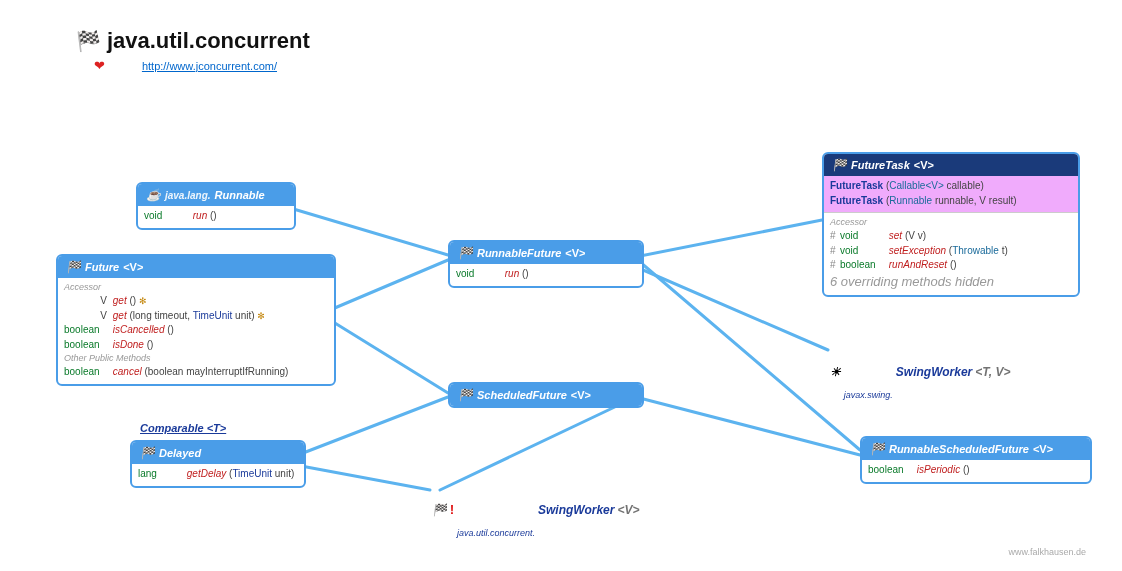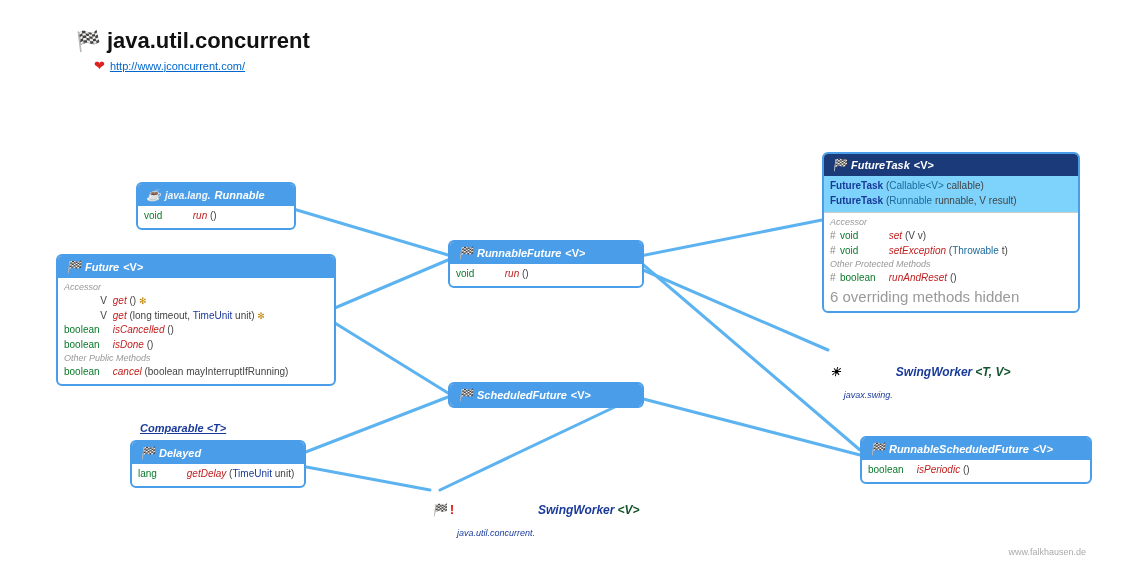--- a/index.html
+++ b/index.html
@@ -25,21 +25,21 @@
   .link-row {
     position: absolute;
     top: 58px;
     left: 94px;
     display: flex;
     align-items: center;
     gap: 5px;
     font-size: 11px;
   }
   .heart { color: #d22; font-size: 13px; }
-  .site-link { color: #0066cc; text-decoration: underline; }
+  .site-link { color: #0066cc; text-decoration: underline; margin-left: 32px; }
   .footer {
     position: absolute;
     bottom: 14px;
     right: 36px;
     font-size: 9px;
     color: #aaa;
   }
 
   svg.connectors {
     position: absolute;
@@ -80,34 +80,34 @@
   .section-lbl { color: #999; font-style: italic; font-size: 9px; }
   .ret { color: #0a7a2a; display: inline-block; min-width: 46px; }
   .ret-v { color: #444; display: inline-block; min-width: 46px; text-align: right; padding-right: 3px;}
   .mname { color: #c02020; font-style: italic; }
   .mname-b { color: #1a3a9a; font-weight: bold; }
   .param { color: #444; }
   .param .t { color: #1a6a9a; }
   .param .tu { color: #1a3a9a; }
   .throws { color: #c08000; font-size: 9px; }
   .vis { color: #888; display: inline-block; width: 10px; }
-  .hidden-note { color: #999; font-size: 15px; }
+  .hidden-note { color: #999; font-style: italic; font-size: 13px; }
 
   .floating-label {
     position: absolute;
     font-style: italic;
     font-weight: bold;
     font-size: 12px;
     display: flex;
     align-items: center;
     gap: 3px;
   }
   .floating-label .pkg2 { color: #1a3a9a; font-size: 9px; font-weight: normal; margin-top: 46px; }
   .floating-label .cls { color: #1a3a9a; }
-  .floating-label .tp { color: #14532d; font-weight: bold; }
+  .floating-label .tp { color: #737373; font-weight: bold; }
   .comparable {
     position: absolute;
     color: #1a3a9a;
     font-style: italic;
     font-size: 11px;
     text-decoration: underline;
     font-weight: bold;
     text-align: center;
   }
   .bang { color: #d00; font-weight: bold; font-style: normal; }
@@ -197,29 +197,28 @@
     <span class="tparam">&lt;V&gt;</span>
   </div>
 </div>
 
 <div class="box class" style="left:822px; top:152px; width:258px;">
   <div class="hdr">
     <span class="flag-sm">🏁</span>
     <span class="name">FutureTask</span>
     <span class="tparam">&lt;V&gt;</span>
   </div>
-  <div class="body" style="background:#7dd3fc;">
+  <div class="body" style="background:#f0abfc;">
     <div><span class="mname-b">FutureTask</span> <span class="param"> (<span class="t">Callable&lt;V&gt;</span> callable)</span></div>
     <div><span class="mname-b">FutureTask</span> <span class="param"> (<span class="t">Runnable</span> runnable, V result)</span></div>
   </div>
   <div class="body" style="border-top:1px solid #ccc;">
     <div class="section-lbl">Accessor</div>
     <div><span class="vis">#</span><span class="ret">void</span> <span class="mname">set</span> <span class="param">(V v)</span></div>
     <div><span class="vis">#</span><span class="ret">void</span> <span class="mname">setException</span> <span class="param"> (<span class="t">Throwable</span> t)</span></div>
-    <div class="section-lbl">Other Protected Methods</div>
     <div><span class="vis">#</span><span class="ret">boolean</span> <span class="mname">runAndReset</span> <span class="param">()</span></div>
     <div class="hidden-note">6 overriding methods hidden</div>
   </div>
 </div>
 
 <div class="box" style="left:860px; top:436px; width:232px;">
   <div class="hdr">
     <span class="flag-sm">🏁</span>
     <span class="name">RunnableScheduledFuture</span>
     <span class="tparam">&lt;V&gt;</span>

